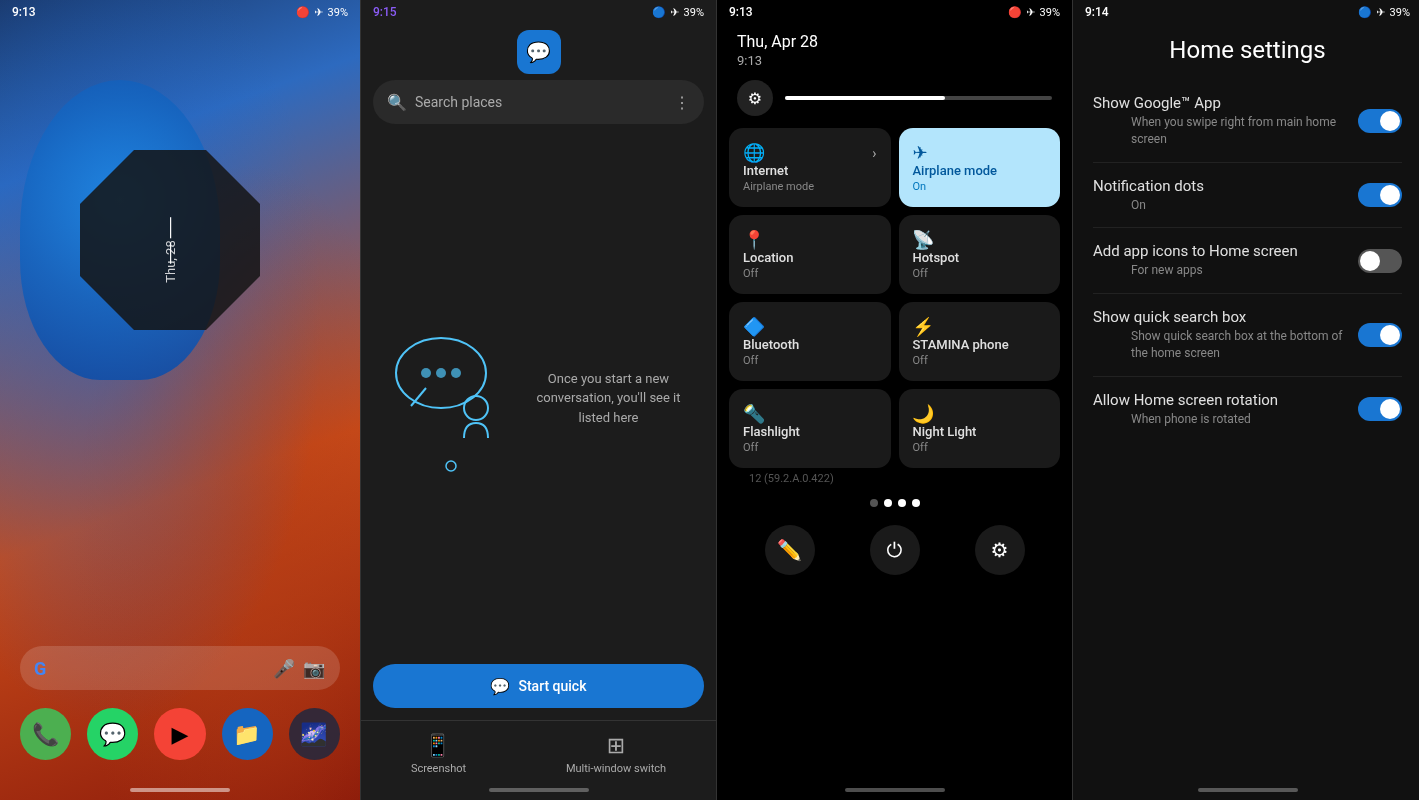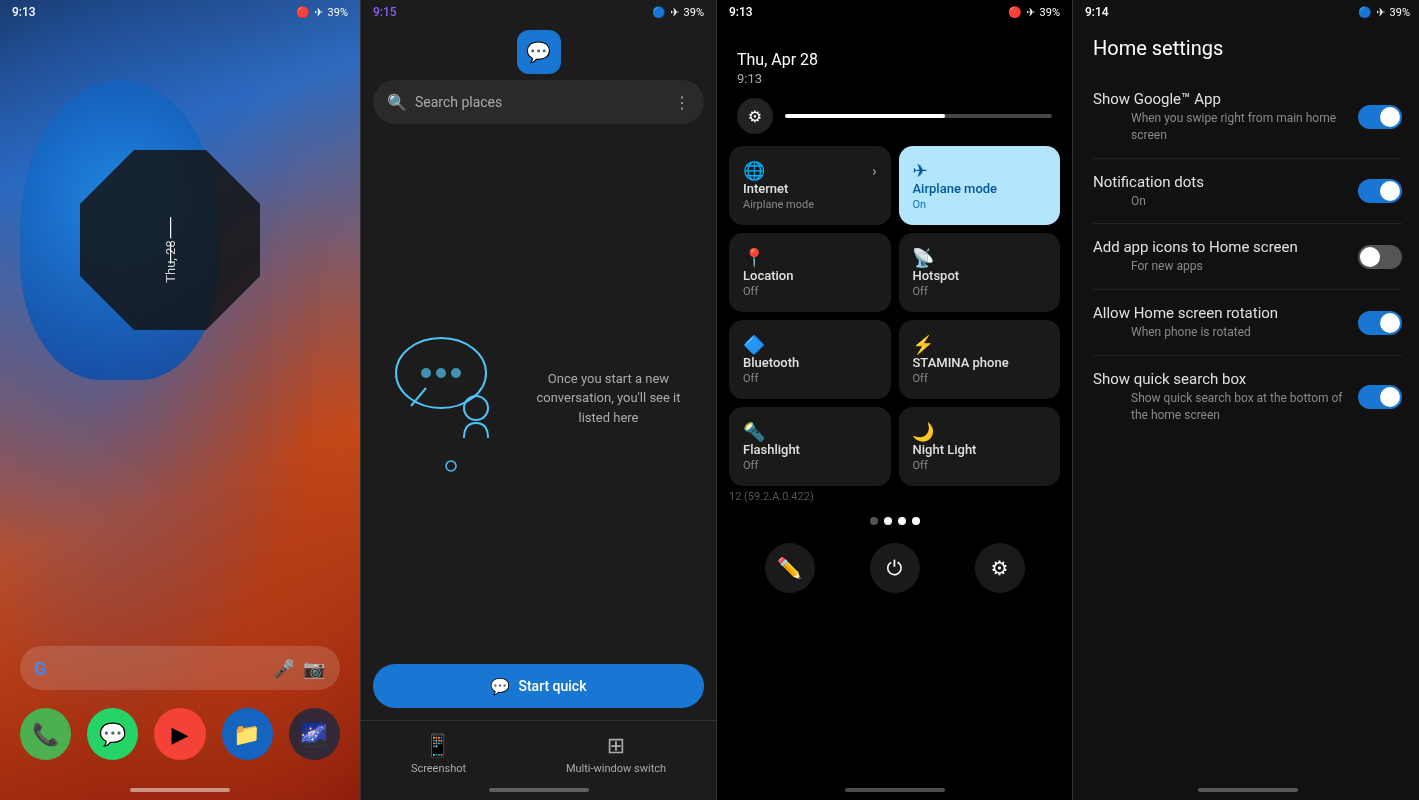--- a/index.html
+++ b/index.html
@@ -316,21 +316,21 @@
       padding: 0 12px;
       flex-shrink: 0;
     }
     .qs-status-time { font-size: 12px; color: #fff; font-weight: 500; }
     .qs-status-icons { display: flex; align-items: center; gap: 4px; font-size: 11px; color: #fff; }
 
     .qs-date-row {
       padding: 8px 20px 0;
       flex-shrink: 0;
     }
-    .qs-date { font-size: 16px; color: #fff; font-weight: 400; margin-top: 18px; }
+    .qs-date { font-size: 16px; color: #fff; font-weight: 400; }
     .qs-time { font-size: 13px; color: #aaa; margin-top: 2px; }
     .qs-time-icons { display: flex; align-items: center; gap: 4px; }
 
     .qs-brightness-row {
       display: flex;
       align-items: center;
       padding: 12px 20px;
       gap: 12px;
       flex-shrink: 0;
     }
@@ -429,21 +429,21 @@
       background: #1a1a1a;
       border-radius: 50%;
       display: flex;
       align-items: center;
       justify-content: center;
       font-size: 20px;
       color: #fff;
     }
 
     .qs-version {
-      padding: 4px 12px;
+      padding: 4px 32px;
       font-size: 11px;
       color: #555;
       flex-shrink: 0;
     }
 
     .qs-bottom-line {
       position: absolute;
       bottom: 8px;
       left: 50%;
       transform: translateX(-50%);
@@ -471,21 +471,21 @@
       padding: 0 12px;
       flex-shrink: 0;
     }
     .hs-status-time { font-size: 12px; color: #fff; font-weight: 500; }
     .hs-status-icons { display: flex; align-items: center; gap: 4px; font-size: 11px; color: #fff; }
 
     .hs-header {
       padding: 12px 20px 16px;
       flex-shrink: 0;
     }
-    .hs-title { font-size: 20px; color: #fff; font-weight: 400; }
+    .hs-title { font-size: 24px; color: #fff; font-weight: 400; text-align: center; }
 
     .hs-items {
       flex: 1;
       padding: 0 20px;
       overflow-y: auto;
     }
     .hs-item {
       display: flex;
       align-items: center;
       padding: 14px 0;
@@ -833,33 +833,33 @@
         <div class="hs-item-title">Add app icons to Home screen</div>
         <div class="hs-item-sub">For new apps</div>
       </div>
       <div class="toggle off">
         <div class="toggle-thumb"></div>
       </div>
     </div>
 
     <div class="hs-item">
       <div class="hs-item-text">
+        <div class="hs-item-title">Show quick search box</div>
+        <div class="hs-item-sub">Show quick search box at the bottom of the home screen</div>
+      </div>
+      <div class="toggle on">
+        <div class="toggle-thumb"></div>
+      </div>
+    </div>
+
+    <div class="hs-item">
+      <div class="hs-item-text">
         <div class="hs-item-title">Allow Home screen rotation</div>
         <div class="hs-item-sub">When phone is rotated</div>
       </div>
       <div class="toggle on">
         <div class="toggle-thumb"></div>
       </div>
     </div>
-
-    <div class="hs-item">
-      <div class="hs-item-text">
-        <div class="hs-item-title">Show quick search box</div>
-        <div class="hs-item-sub">Show quick search box at the bottom of the home screen</div>
-      </div>
-      <div class="toggle on">
-        <div class="toggle-thumb"></div>
-      </div>
-    </div>
   </div>
 
   <div class="hs-bottom-line"></div>
 </div>
 
 </body></html>

